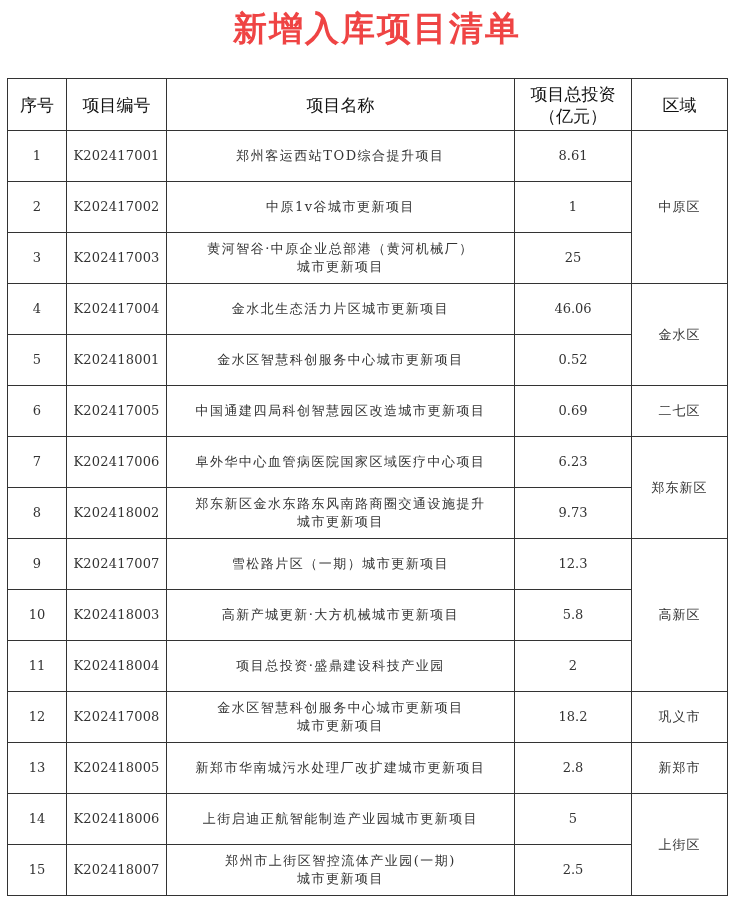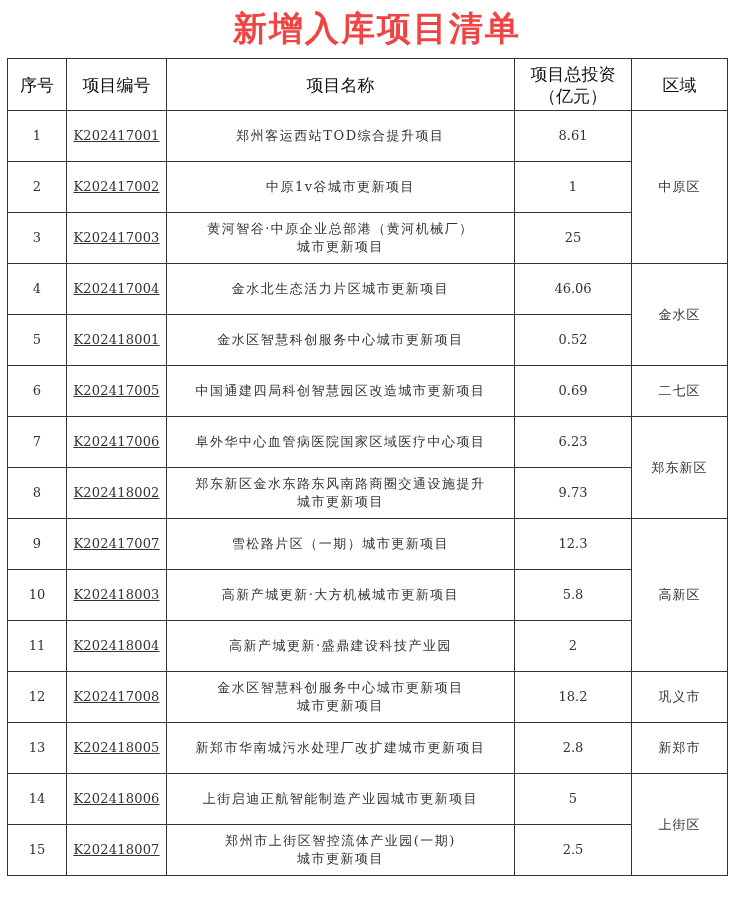--- a/index.html
+++ b/index.html
@@ -1,29 +1,29 @@
 <!DOCTYPE html>
 <html><head>
 <meta charset="utf-8">
 <style>
   html, body { margin: 0; padding: 0; background: #ffffff; }
   body { width: 730px; height: 906px; position: relative; overflow: hidden;
          font-family: "DejaVu Serif", "Liberation Serif", serif; color: #222; }
   .title { position: absolute; left: 12px; top: 6px; width: 730px; text-align: center;
            font-family: "DejaVu Serif", "Liberation Serif", serif; font-weight: bold;
            font-size: 34px; letter-spacing: 2px; color: #ef4444; line-height: 44px; }
-  table.list { position: absolute; left: 7px; top: 58px; border-collapse: collapse;
+  table.list { position: absolute; left: 7px; top: 78px; border-collapse: collapse;
                table-layout: fixed; width: 720px; }
   table.list td, table.list th { border: 1.5px solid #333; text-align: center; vertical-align: middle;
                padding: 0 4px; }
   table.list th { height: 51px; font-family: "DejaVu Sans", "Liberation Sans", sans-serif;
                   font-weight: normal; font-size: 17px; color: #111; line-height: 22px; }
   table.list td { height: 50px; font-size: 13px; color: #333; line-height: 18px; }
   td.seq { font-size: 14px; }
-  td.code { font-size: 14px; letter-spacing: 0.2px; text-decoration: underline; }
+  td.code { font-size: 14px; letter-spacing: 0.2px; }
   td.name { letter-spacing: 1.5px; }
   td.inv { font-size: 14px; margin-top: 44px; }
   td.region { font-size: 14px; letter-spacing: 1px; }
 </style>
 </head>
 <body>
 
 <div class="title">新增入库项目清单</div>
 
 <table class="list">
@@ -131,21 +131,21 @@
         <td class="code">K202418003</td>
         <td class="name">
           <div>高新产城更新·大方机械城市更新项目</div>
         </td>
         <td class="inv">5.8</td>
       </tr>
       <tr>
         <td class="seq">11</td>
         <td class="code">K202418004</td>
         <td class="name">
-          <div>高新产城更新·盛鼎建设科技产业园</div>
+          <div>项目总投资·盛鼎建设科技产业园</div>
         </td>
         <td class="inv">2</td>
       </tr>
       <tr>
         <td class="seq">12</td>
         <td class="code">K202417008</td>
         <td class="name">
           <div>金水区智慧科创服务中心城市更新项目</div>
           <div>城市更新项目</div>
         </td>

